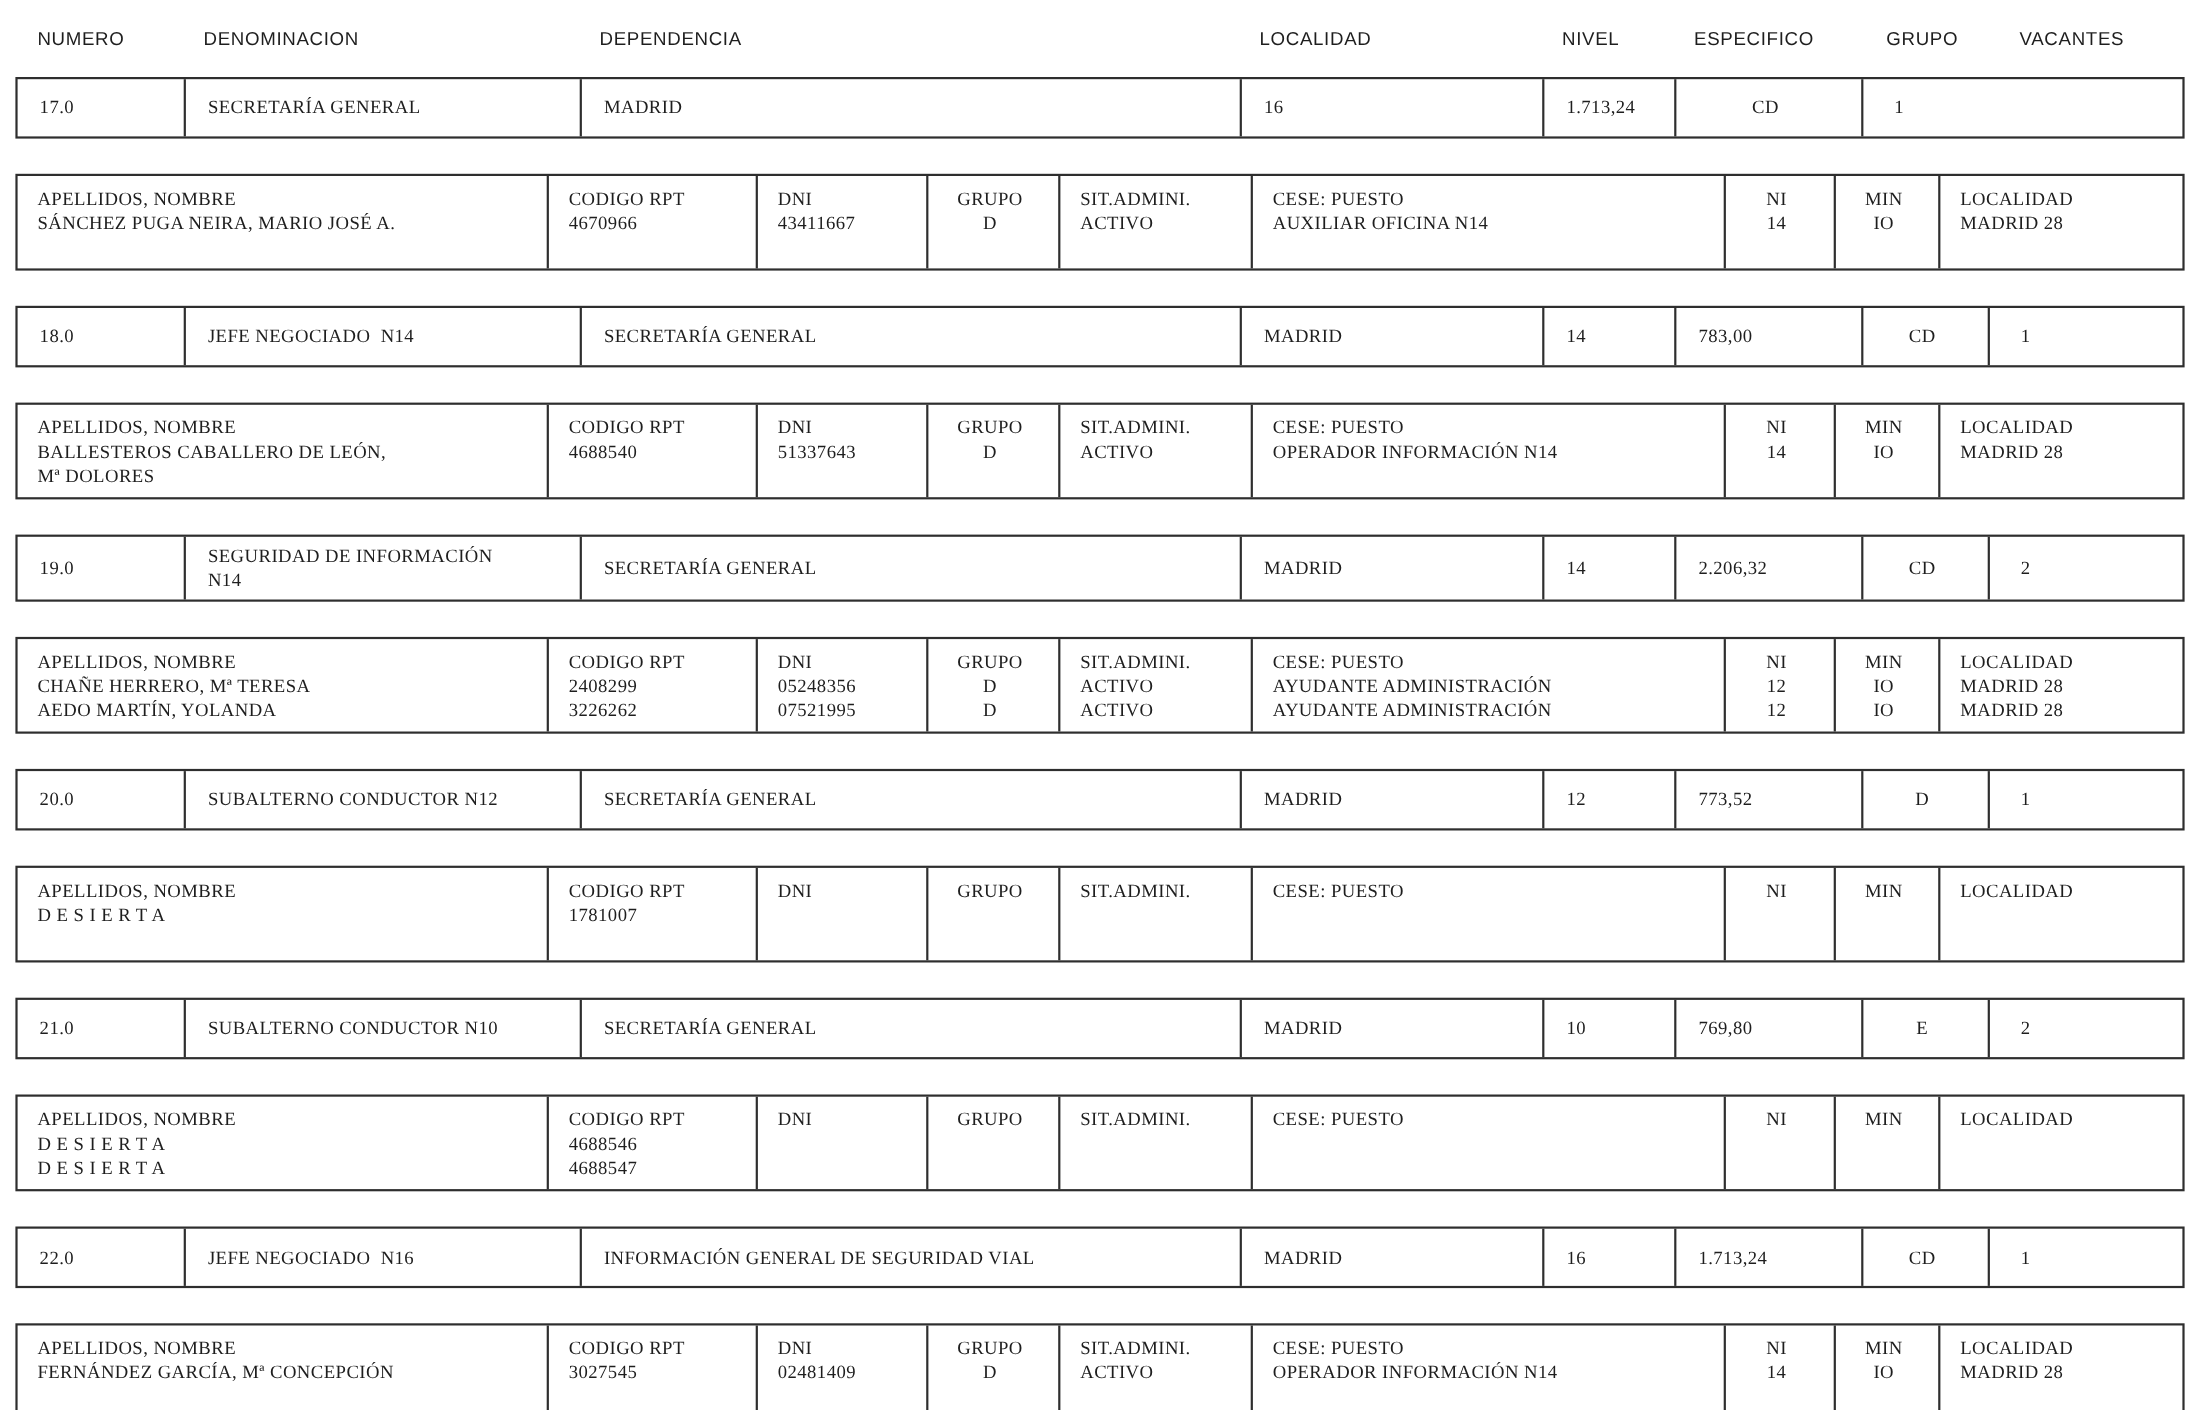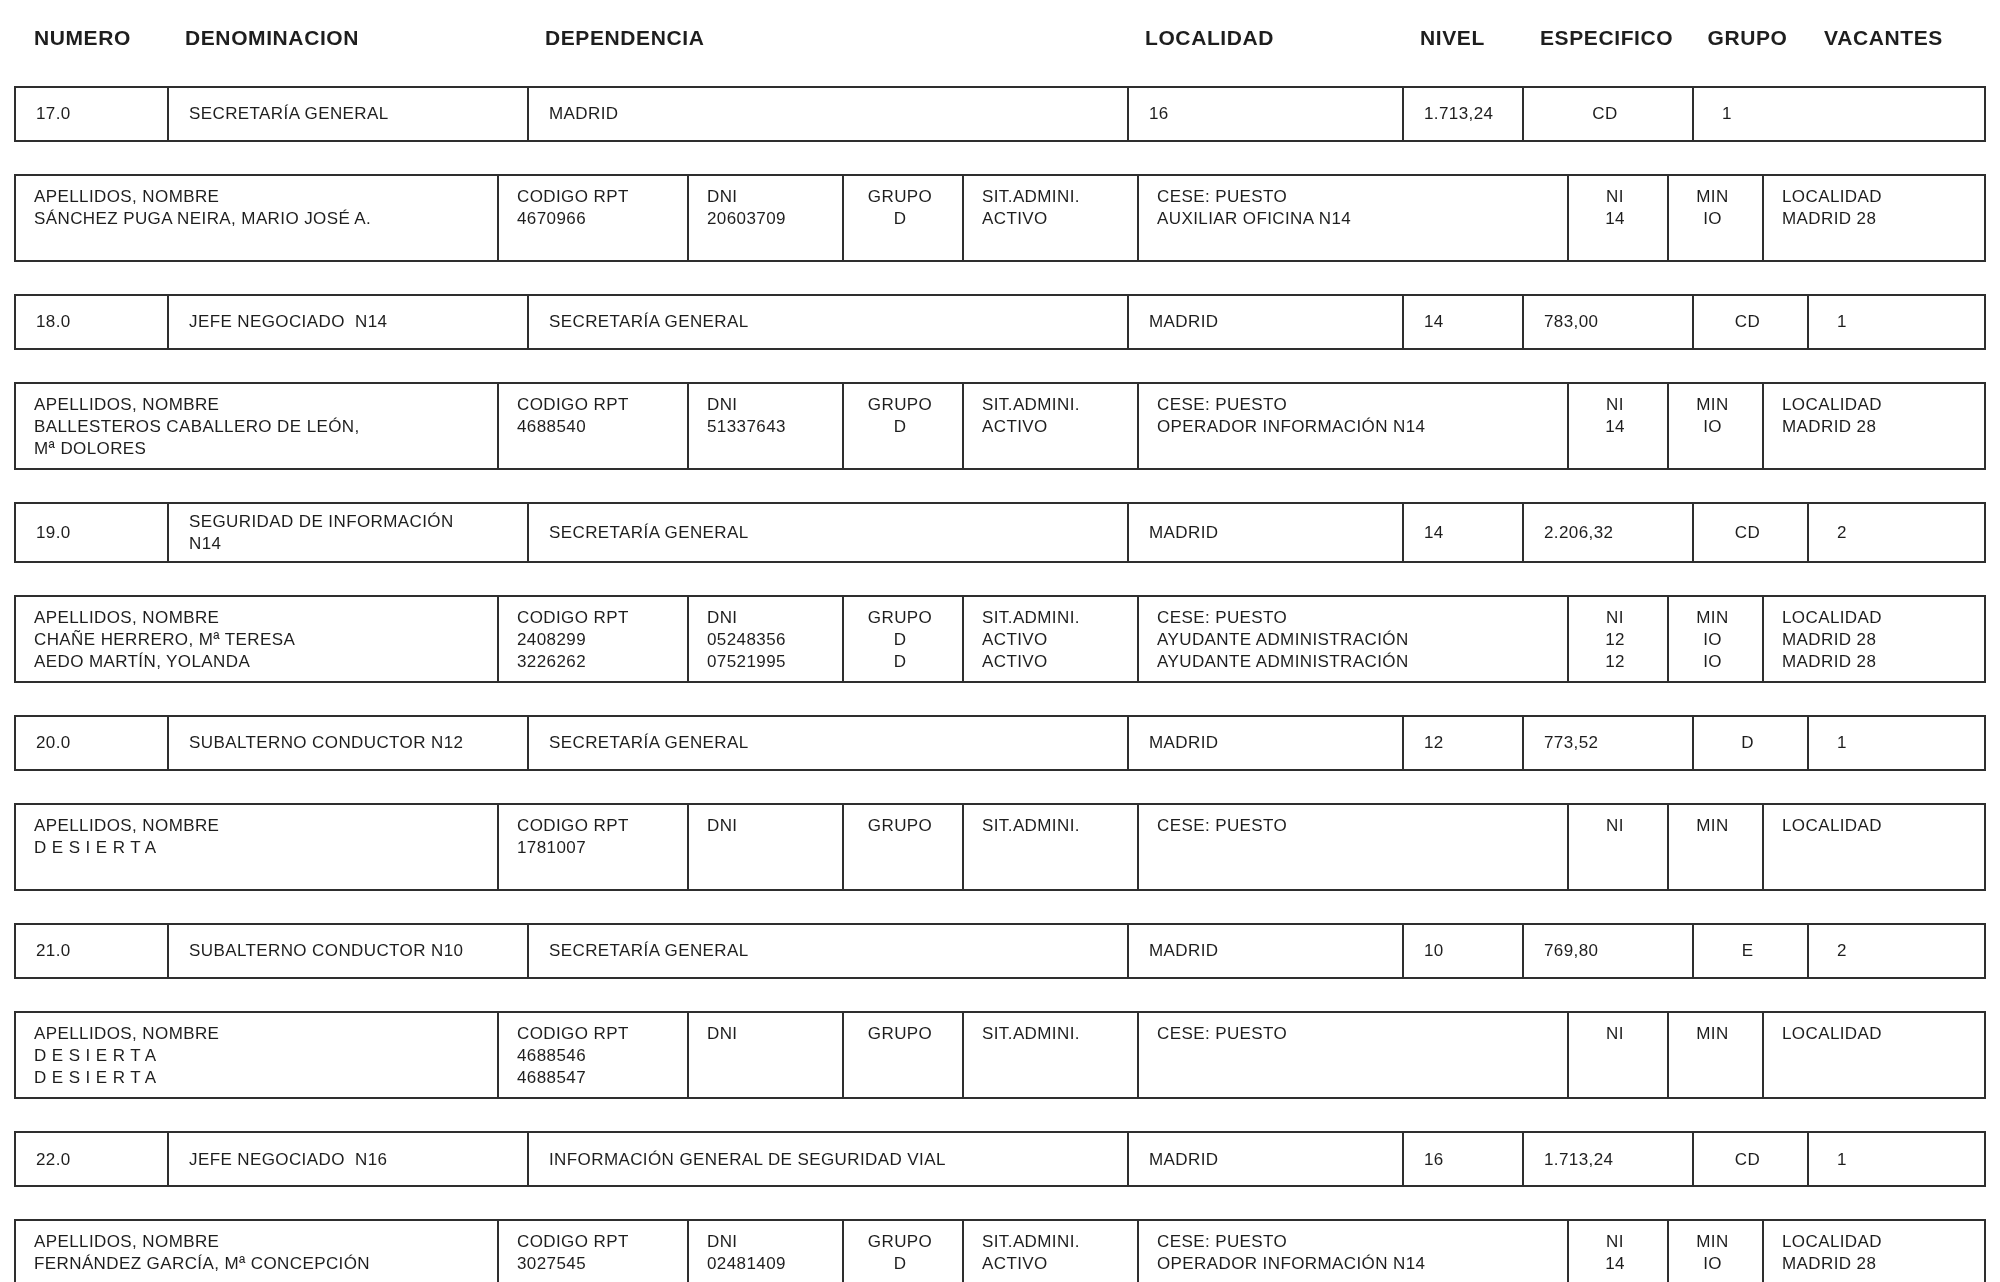--- a/index.html
+++ b/index.html
@@ -20,32 +20,33 @@
     display: grid;
     grid-template-columns: 151px 360px 600px 275px 120px 170px 115px 157px;
   }
   .per-grid {
     display: grid;
     grid-template-columns: 481px 190px 155px 120px 175px 430px 100px 95px 202px;
   }
   
   .hdr {
     padding-top: 14px;
-    margin-bottom: 36px;
-    font-weight: bold;
-    font-size: 21px;
+    margin-bottom: 24px;
+    font-weight: normal;
+    font-size: 17px;
     letter-spacing: 0.6px;
   }
   .hdr .cell { padding-left: 20px; }
   .hdr .c-grupo, .hdr .c-vacantes { text-align: center; padding-left: 0; }
   
   .row-box {
     border: 2px solid #2e2e2e;
     margin-bottom: 32px;
     background: #fff;
+    font-family: Liberation Serif, serif;
   }
   .pos-row { min-height: 52px; }
   .per-row { min-height: 84px; }
   .pos-row .cell {
     border-left: 2px solid #2e2e2e;
     display: flex;
     align-items: center;
     padding: 7px 6px 7px 20px;
     font-size: 17px;
     white-space: pre-wrap;
@@ -101,21 +102,21 @@
     <div class="cell c-apellidos">
       <span class="label">APELLIDOS, NOMBRE</span>
       <span class="value">SÁNCHEZ PUGA NEIRA, MARIO JOSÉ A.</span>
     </div>
     <div class="cell c-codigo">
       <span class="label">CODIGO RPT</span>
       <span class="value">4670966</span>
     </div>
     <div class="cell c-dni">
       <span class="label">DNI</span>
-      <span class="value">20603709</span>
+      <span class="value">43411667</span>
     </div>
     <div class="cell c-pgrupo">
       <span class="label">GRUPO</span>
       <span class="value">D</span>
     </div>
     <div class="cell c-sit">
       <span class="label">SIT.ADMINI.</span>
       <span class="value">ACTIVO</span>
     </div>
     <div class="cell c-cese">

